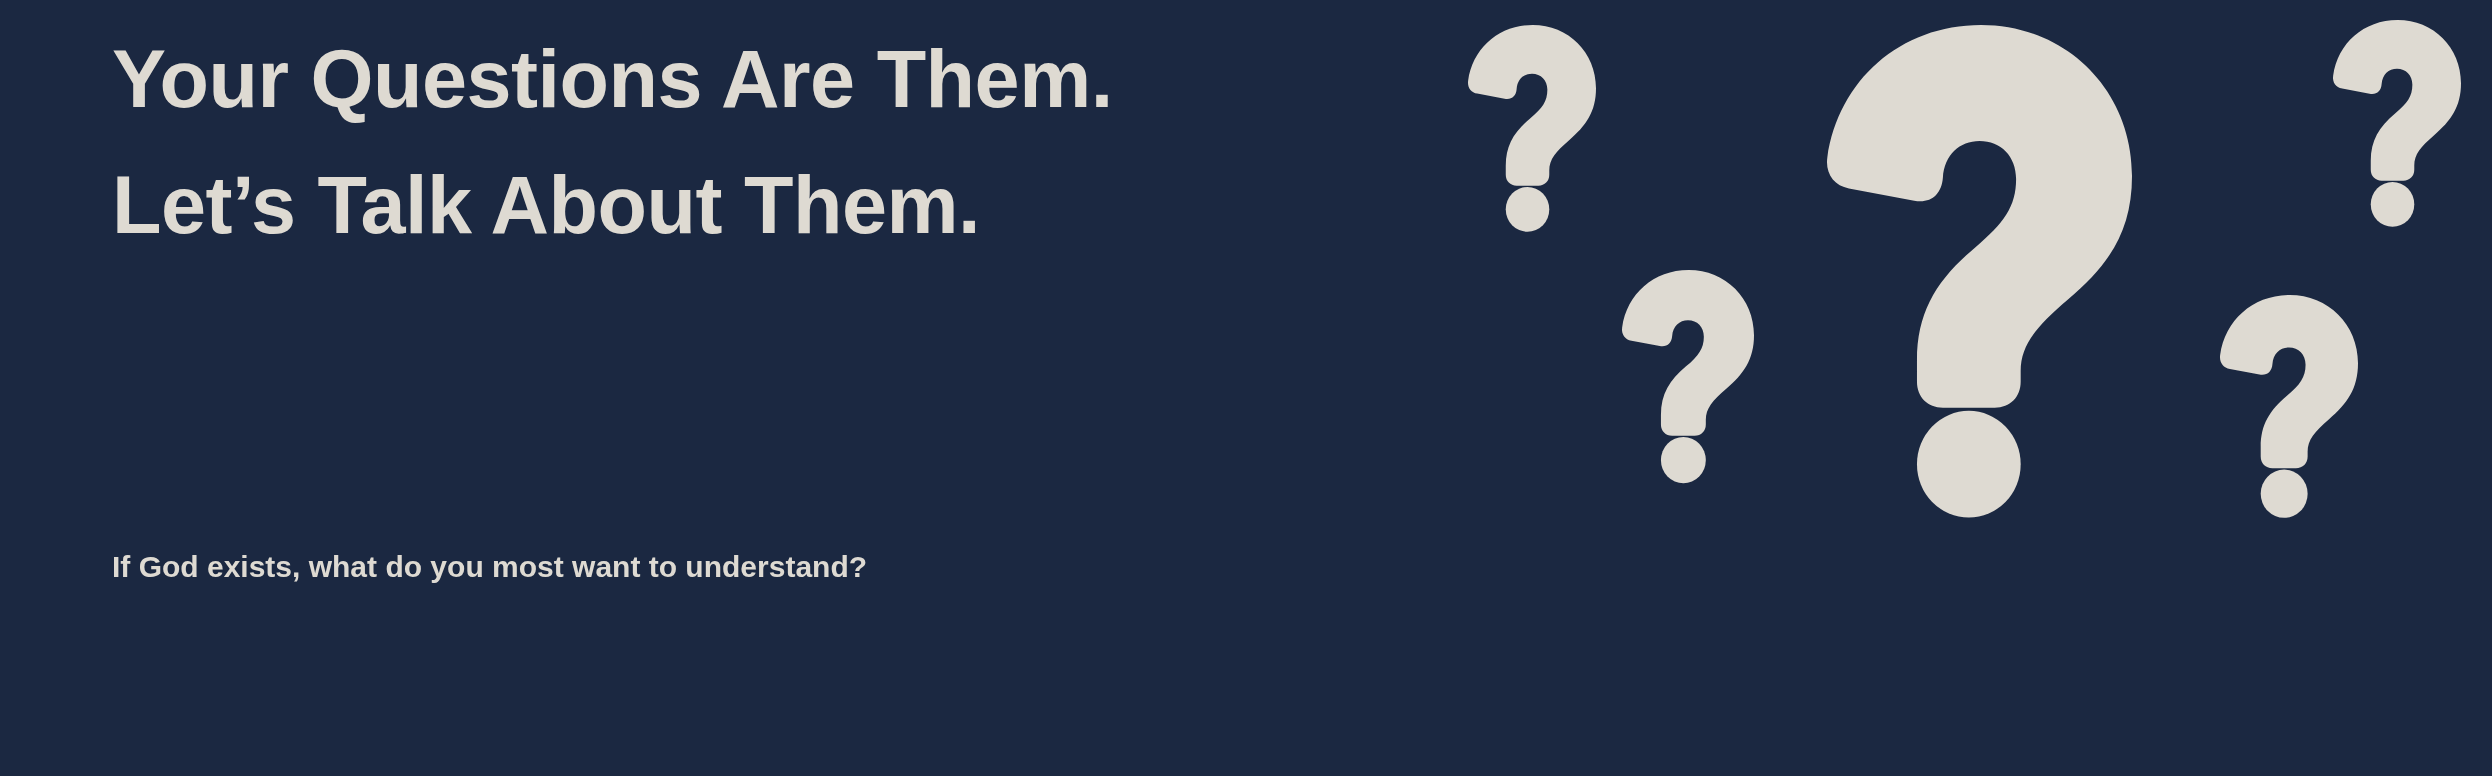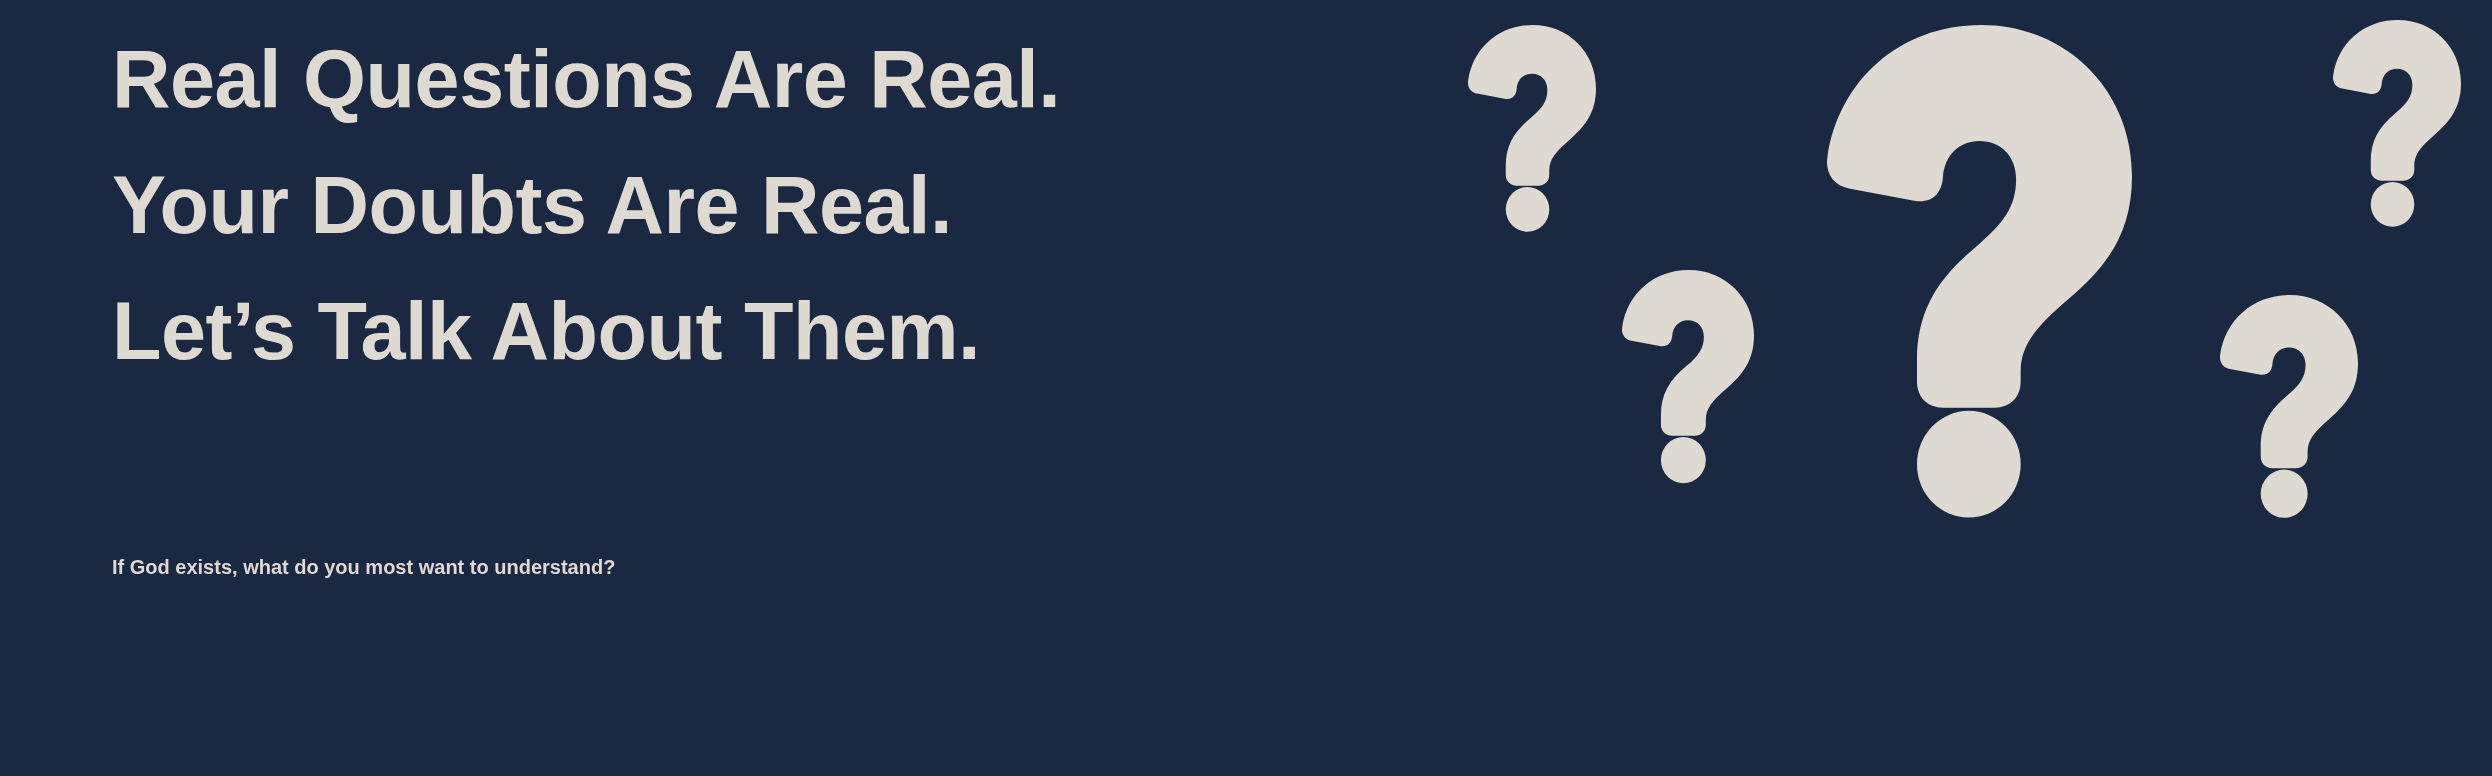--- a/index.html
+++ b/index.html
@@ -56,21 +56,21 @@
     left: 0;
     top: 548px;
     width: 1280px;
   }
 
   .subcopy-line {
     display: block;
     color: #dedad2;
     font-family: "Liberation Sans", "DejaVu Sans", sans-serif;
     font-weight: bold;
-    font-size: 20px;
+    font-size: 30px;
     line-height: 38px;
     letter-spacing: 0px;
     white-space: nowrap;
   }
 
   .subcopy-gap {
     display: block;
     height: 40px;
   }
 
@@ -90,22 +90,21 @@
   }
 </style>
 </head>
 <body style="background: rgb(27, 40, 65);">
 
 <div class="hero" style="background: rgb(27, 40, 65);">
 
   <div class="text-col">
 
     <div class="headline">
-      <span class="headline-line" style="color: rgb(222, 218, 210);">Real Questions Are Real.</span>
-      <span class="headline-line" style="color: rgb(222, 218, 210);">Your Doubts Are Real.</span>
+      <span class="headline-line" style="color: rgb(222, 218, 210);">Your Questions Are Them.</span>
       <span class="headline-line" style="color: rgb(222, 218, 210);">Let’s Talk About Them.</span>
     </div>
 
     <div class="subcopy">
       <span class="subcopy-line" style="color: rgb(222, 218, 210);">If God exists, what do you most want to understand?</span>
       <span class="subcopy-gap"></span>
     </div>
 
   </div>
 

